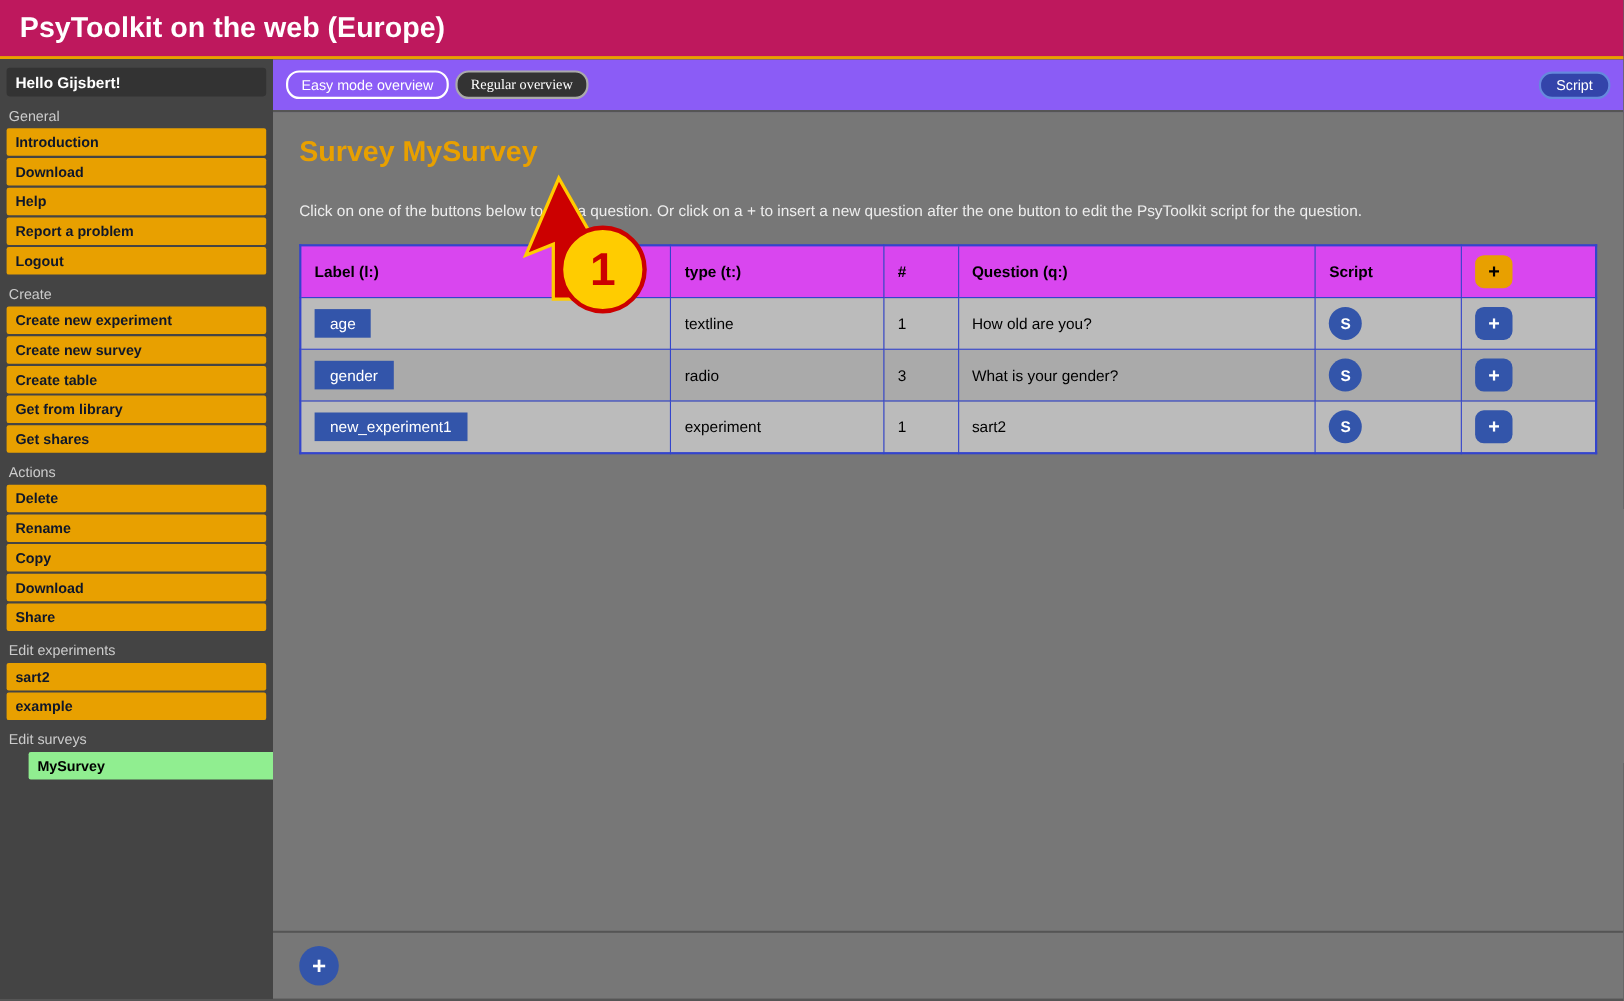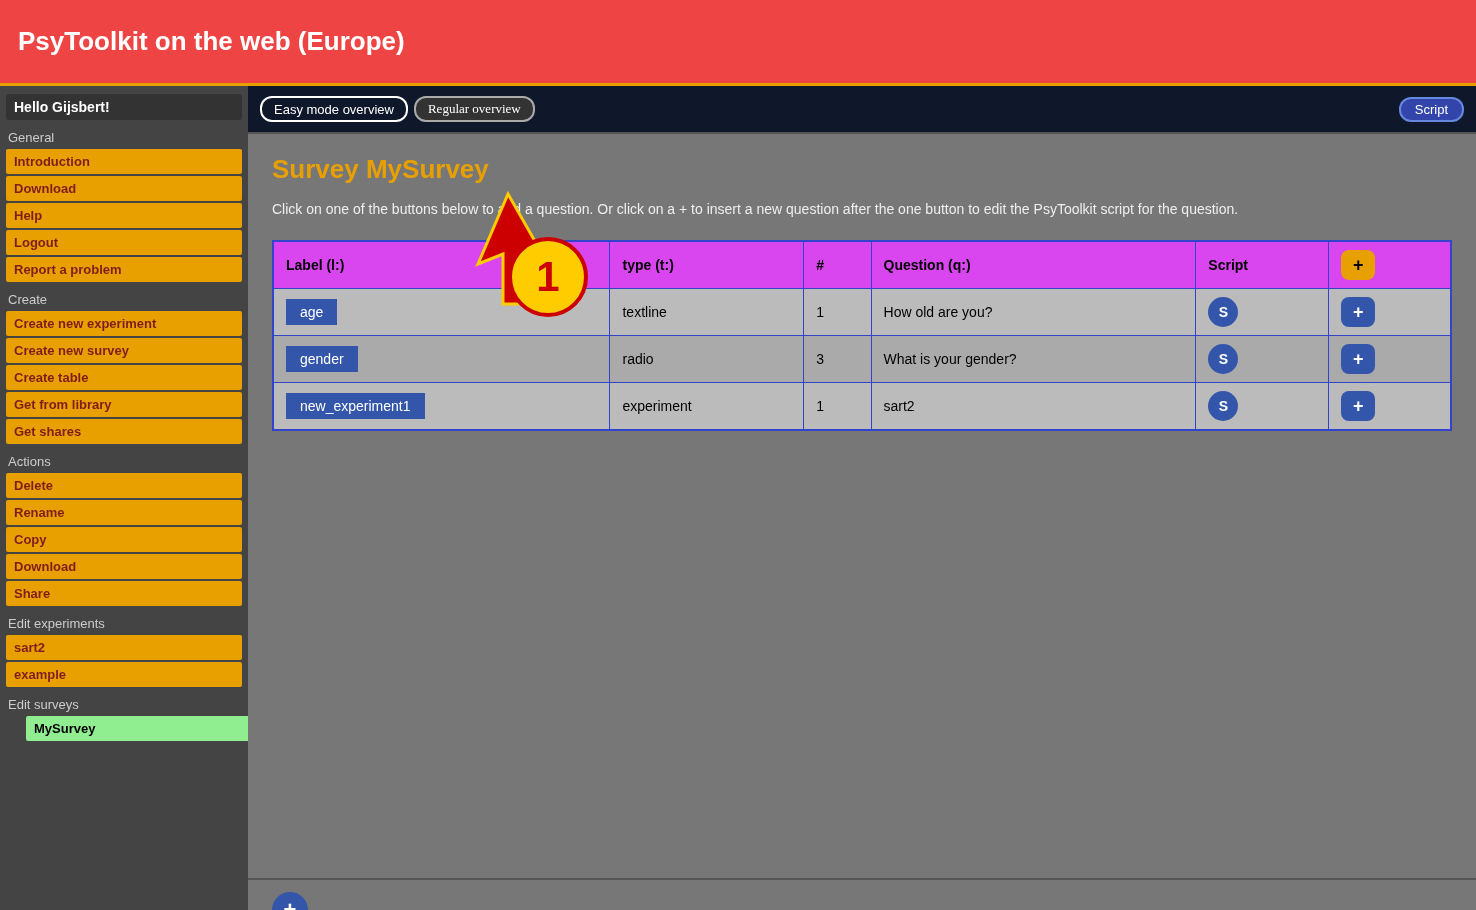--- a/index.html
+++ b/index.html
@@ -1,21 +1,21 @@
 <!DOCTYPE html>
 <html><head>
   <meta charset="utf-8">
   <style>
     * { box-sizing: border-box; margin: 0; padding: 0; }
     body { font-family: Arial, sans-serif; background: #555; color: #fff; font-size: 14px; }
 
     
     #header {
-      background: #ef4444;
-      padding: 26px 18px;
+      background: #be185d;
+      padding: 10px 18px;
       border-bottom: 3px solid #e8a000;
     }
     #header h1 {
       font-size: 26px;
       font-weight: bold;
       color: #fff;
     }
 
     
     #layout {
@@ -40,21 +40,21 @@
     }
     .sidebar-section-label {
       color: #ccc;
       font-size: 13px;
       margin: 10px 0 4px 2px;
     }
     .sidebar-btn {
       display: block;
       width: 100%;
       background: #e8a000;
-      color: #7f1d1d;
+      color: #0f172a;
       border: none;
       padding: 5px 8px;
       margin-bottom: 2px;
       text-align: left;
       cursor: pointer;
       border-radius: 2px;
       font-size: 13px;
       font-weight: bold;
     }
     .sidebar-btn.active-survey {
@@ -67,21 +67,21 @@
     #main {
       flex: 1;
       background: #666;
       display: flex;
       flex-direction: column;
       overflow: hidden;
     }
 
     
     #tab-bar {
-      background: #0f172a;
+      background: #8b5cf6;
       padding: 10px 12px;
       display: flex;
       align-items: center;
       justify-content: space-between;
       border-bottom: 2px solid #555;
     }
     .tab-left { display: flex; gap: 6px; }
     .tab-btn {
       background: transparent;
       color: #fff;
@@ -112,21 +112,21 @@
       background: #777;
       padding: 20px 24px;
       overflow-y: auto;
       position: relative;
     }
 
     .survey-title {
       font-size: 26px;
       font-weight: bold;
       color: #e8a000;
-      margin-bottom: 14px;
+      margin-bottom: 28px;
     }
 
     .survey-desc {
       color: #eee;
       font-size: 14px;
       line-height: 1.5;
       margin-bottom: 20px;
     }
 
     
@@ -270,22 +270,22 @@
 <div id="layout">
 
   <div id="sidebar">
     <div class="sidebar-greeting">Hello Gijsbert!</div>
 
     <div>
       <div class="sidebar-section-label">General</div>
       <button class="sidebar-btn">Introduction</button>
       <button class="sidebar-btn">Download</button>
       <button class="sidebar-btn">Help</button>
+      <button class="sidebar-btn">Report a problem</button>
       <button class="sidebar-btn">Logout</button>
-      <button class="sidebar-btn">Report a problem</button>
     </div>
 
     <div>
       <div class="sidebar-section-label">Create</div>
       <button class="sidebar-btn">Create new experiment</button>
       <button class="sidebar-btn">Create new survey</button>
       <button class="sidebar-btn">Create table</button>
       <button class="sidebar-btn">Get from library</button>
       <button class="sidebar-btn">Get shares</button>
     </div>

